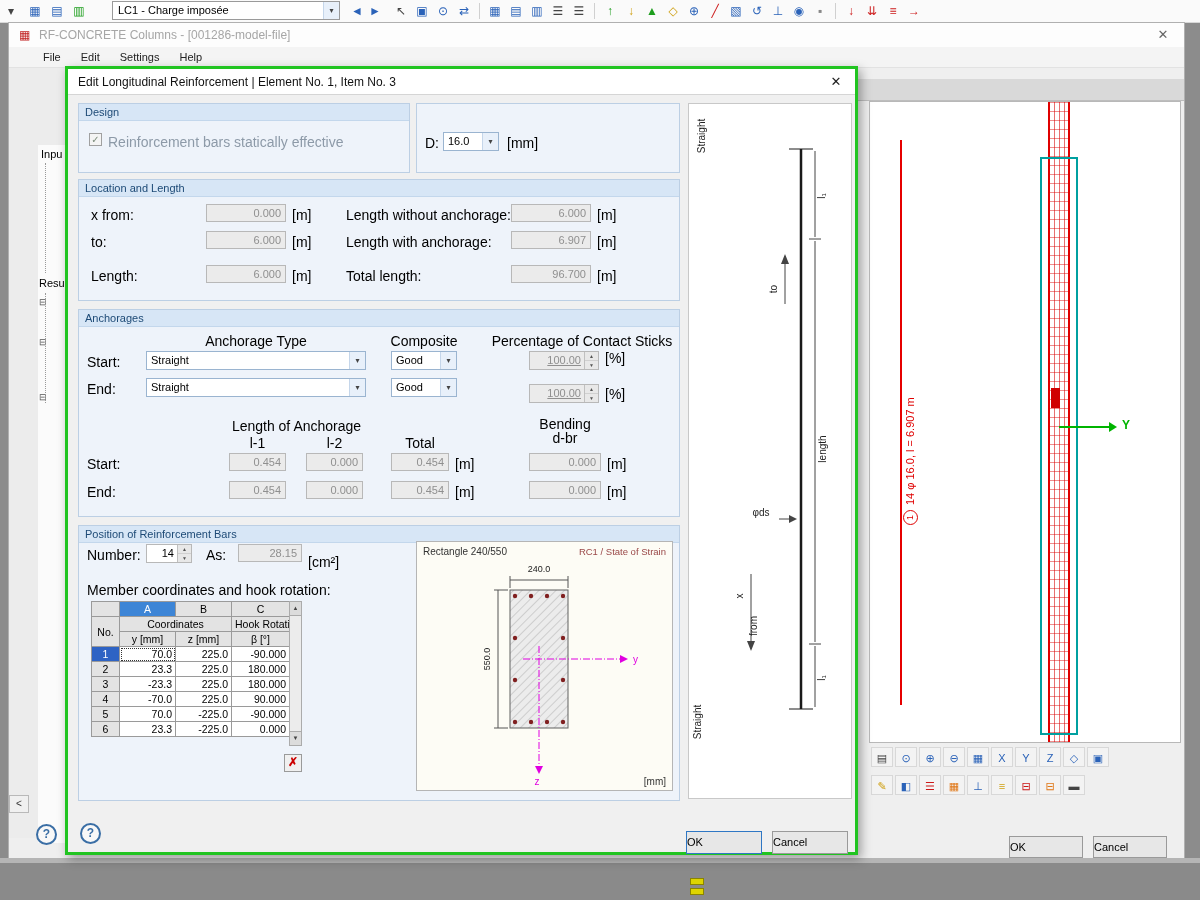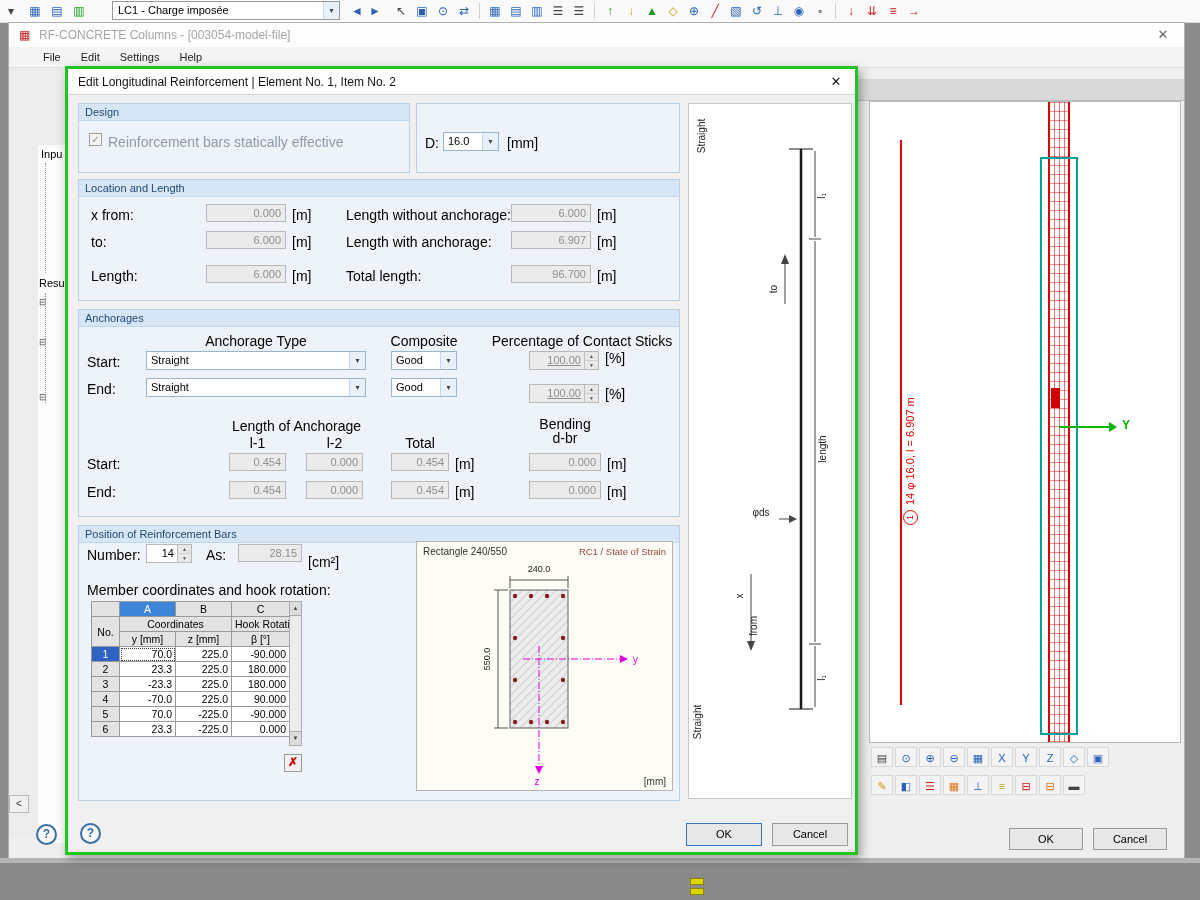--- a/index.html
+++ b/index.html
@@ -24,21 +24,21 @@
   .menu-item{font-size:11px;color:#222;text-align:center;}
   .tabrow{position:absolute;left:29px;top:56px;width:1146px;height:21px;background:#d9d9d9;border-bottom:1px solid #bdbdbd;}
   .tab-ca1{position:absolute;left:29px;top:56px;width:30px;height:21px;background:#fff;border:1px solid #9a9a9a;border-bottom:none;box-sizing:border-box;text-align:center;line-height:19px;font-size:10px;}
   .sidebar{position:absolute;left:0;top:45px;width:58px;height:770px;background:#ececec;}
   .tree{position:absolute;left:29px;top:77px;width:29px;height:698px;background:#fbfbfb;border-right:1px solid #c8c8c8;overflow:hidden;}
   .tree-label{position:absolute;font-size:11px;white-space:nowrap;}
   .tree-node{position:absolute;font-size:9px;color:#555;}
   .tree-line{position:absolute;left:7px;width:0;border-left:1px dotted #9a9a9a;}
   .hscroll-btn{position:absolute;left:0;top:772px;width:20px;height:18px;background:#f0f0f0;border:1px solid #b9b9b9;box-sizing:border-box;text-align:center;line-height:15px;font-size:10px;color:#333;}
   .help-round{width:21px;height:21px;border:2px solid #3a6ea5;border-radius:50%;box-sizing:border-box;text-align:center;line-height:17px;font-size:12px;font-weight:bold;color:#3a6ea5;background:#f8f8f8;}
-  .btn{position:absolute;background:#e7e7e7;border:1px solid #9a9a9a;box-sizing:border-box;text-align:center;font-size:11px;line-height:20px;}
+  .btn{position:absolute;background:#e7e7e7;border:1px solid #9a9a9a;box-sizing:border-box;font-size:11px;line-height:20px;margin-top:8px;}
   .btn.default{border:1px solid #2f77c4;}
   
   .gpanel{position:absolute;left:860px;top:78px;width:312px;height:642px;background:#fff;border:1px solid #b8b8b8;box-sizing:border-box;overflow:hidden;}
   .redline{position:absolute;left:30px;top:38px;width:2px;height:565px;background:#e60000;}
   .rebar-cluster{position:absolute;left:178px;top:0;width:22px;height:642px;
     background-image:repeating-linear-gradient(180deg, rgba(220,0,0,.45) 0 1px, transparent 1px 9px),
       linear-gradient(90deg,#e00000 0 2px,transparent 2px 6px,#e87070 6px 7px,transparent 7px 11px,#e87070 11px 12px,transparent 12px 16px,#e87070 16px 17px,transparent 17px 20px,#e00000 20px 22px);}
   .teal-box{position:absolute;left:170px;top:55px;width:38px;height:578px;border:2px solid #00a0a0;box-sizing:border-box;}
   .mid-red{position:absolute;left:181px;top:286px;width:9px;height:20px;background:#d00000;}
   .yaxis-line{position:absolute;left:189px;top:324px;width:50px;height:2px;background:#00b400;}
@@ -131,21 +131,21 @@
       <span class="tbi c-red">↓</span>
       <span class="tbi c-red">⇊</span>
       <span class="tbi c-red">≡</span>
       <span class="tbi c-red">→</span>
     </div>
   </div>
 
   <div class="app-window">
     <div class="title-bar">
       <span class="app-icon">▦</span>
-      <span class="app-title">RF-CONCRETE Columns - [003054-model-file]</span>
+      <span class="app-title">RF-CONCRETE Columns - [001286-model-file]</span>
       <span class="win-close">✕</span>
     </div>
     <div class="menu-bar">
       <span class="menu-item">File</span>
       <span class="menu-item">Edit</span>
       <span class="menu-item">Settings</span>
       <span class="menu-item">Help</span>
     </div>
     <div class="tabrow"></div>
     <div class="tab-ca1">CA1</div>
@@ -205,21 +205,21 @@
     <div class="btn" style="left:1084px;top:805px;width:74px;height:22px">Cancel</div>
   </div>
 
   <div class="footer"></div>
   <div class="footer-top"></div>
   <div class="ydash" style="left:690px;top:878px"></div>
   <div class="ydash" style="left:690px;top:888px"></div>
 
   <div class="dlg">
     <div class="dlg-title">
-      <span class="dlg-title-text">Edit Longitudinal Reinforcement | Element No. 1, Item No. 2</span>
+      <span class="dlg-title-text">Edit Longitudinal Reinforcement | Element No. 1, Item No. 3</span>
       <span class="dlg-close">✕</span>
     </div>
 
     <div class="grp" style="left:10px;top:34px;width:332px;height:70px">
       <div class="grp-h">Design</div>
       <span class="chk" style="left:10px;top:29px">✓</span>
       <span class="lbl" style="left:29px;top:30px;color:#8d9aa8">Reinforcement bars statically effective</span>
     </div>
 
     <div class="grp" style="left:348px;top:34px;width:264px;height:70px">

